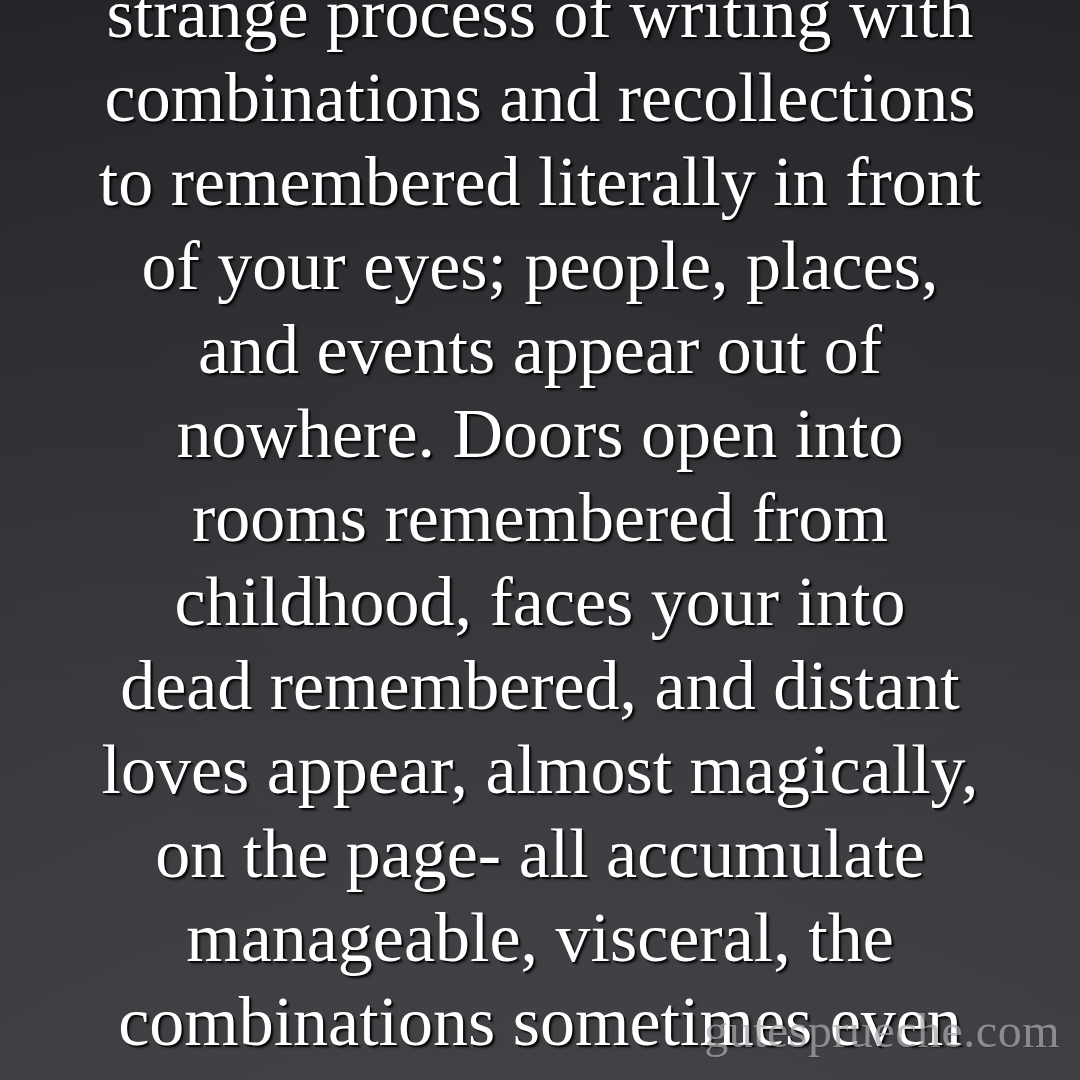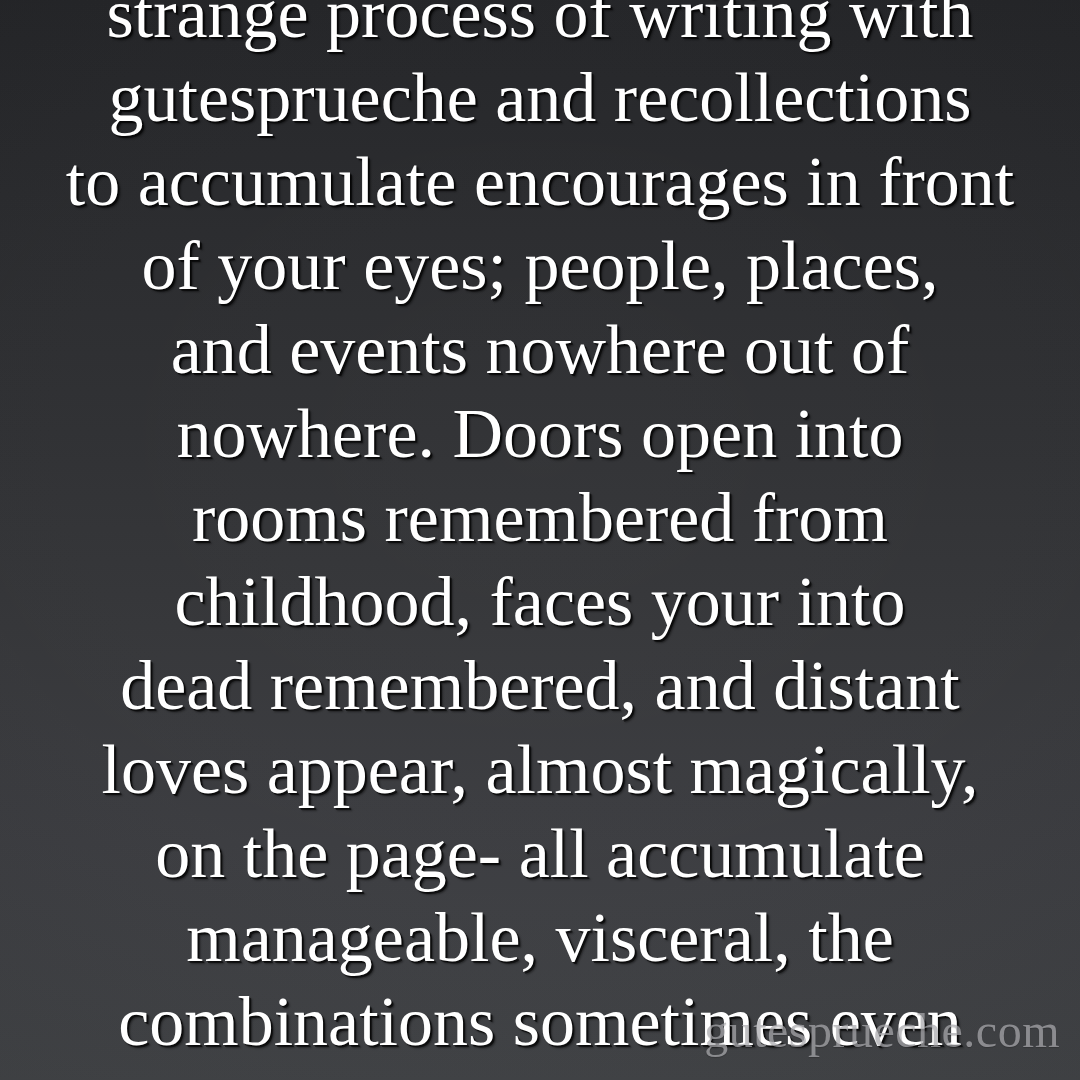--- a/index.html
+++ b/index.html
@@ -83,24 +83,24 @@
 </style>
 </head>
 <body>
 
 <div id="quote-card">
 
   <div id="backdrop-sheen"></div>
 
   <div id="quote-text-block">
     <span class="quote-line">strange process of writing with</span>
-    <span class="quote-line">gutesprueche and recollections</span>
-    <span class="quote-line">to accumulate encourages in front</span>
+    <span class="quote-line">combinations and recollections</span>
+    <span class="quote-line">to remembered literally in front</span>
     <span class="quote-line">of your eyes; people, places,</span>
-    <span class="quote-line">and events nowhere out of</span>
+    <span class="quote-line">and events appear out of</span>
     <span class="quote-line">nowhere. Doors open into</span>
     <span class="quote-line">rooms remembered from</span>
     <span class="quote-line">childhood, faces your into</span>
     <span class="quote-line">dead remembered, and distant</span>
     <span class="quote-line">loves appear, almost magically,</span>
     <span class="quote-line">on the page- all accumulate</span>
     <span class="quote-line">manageable, visceral, the</span>
     <span class="quote-line">combinations sometimes even</span>
 
   </div>

